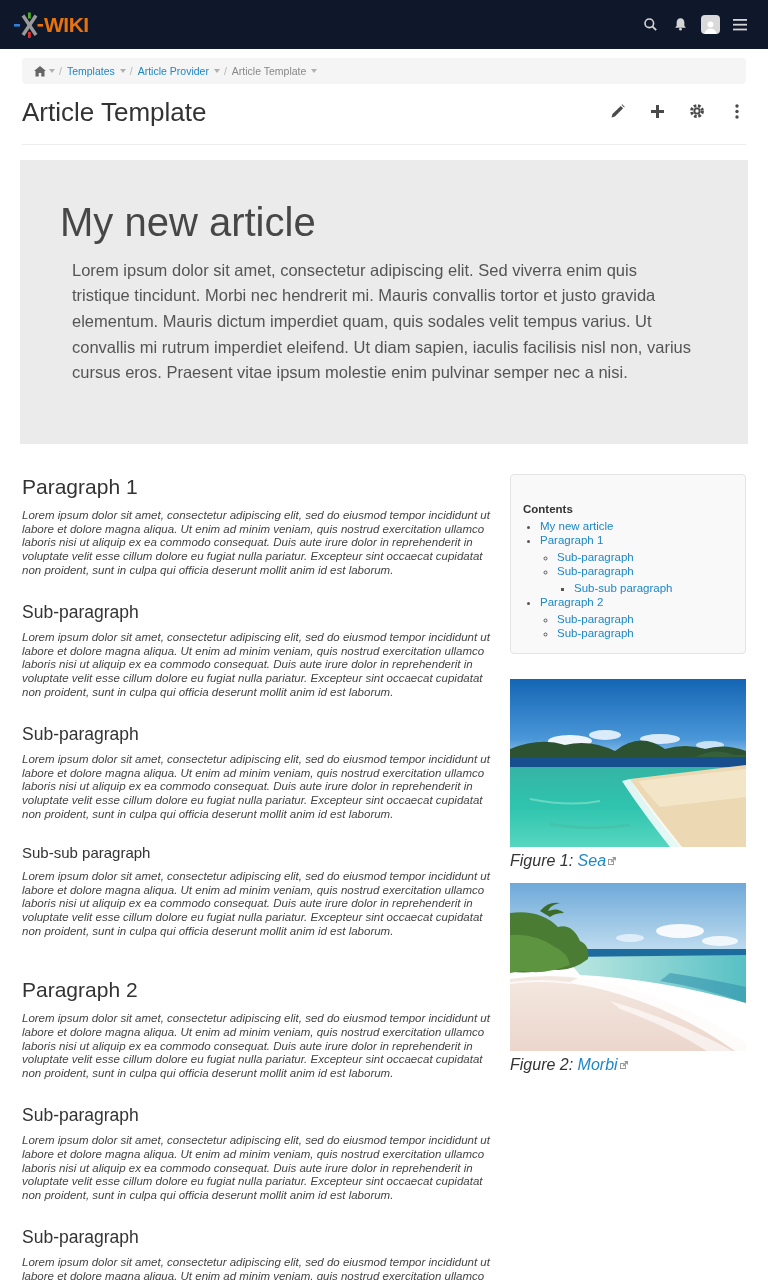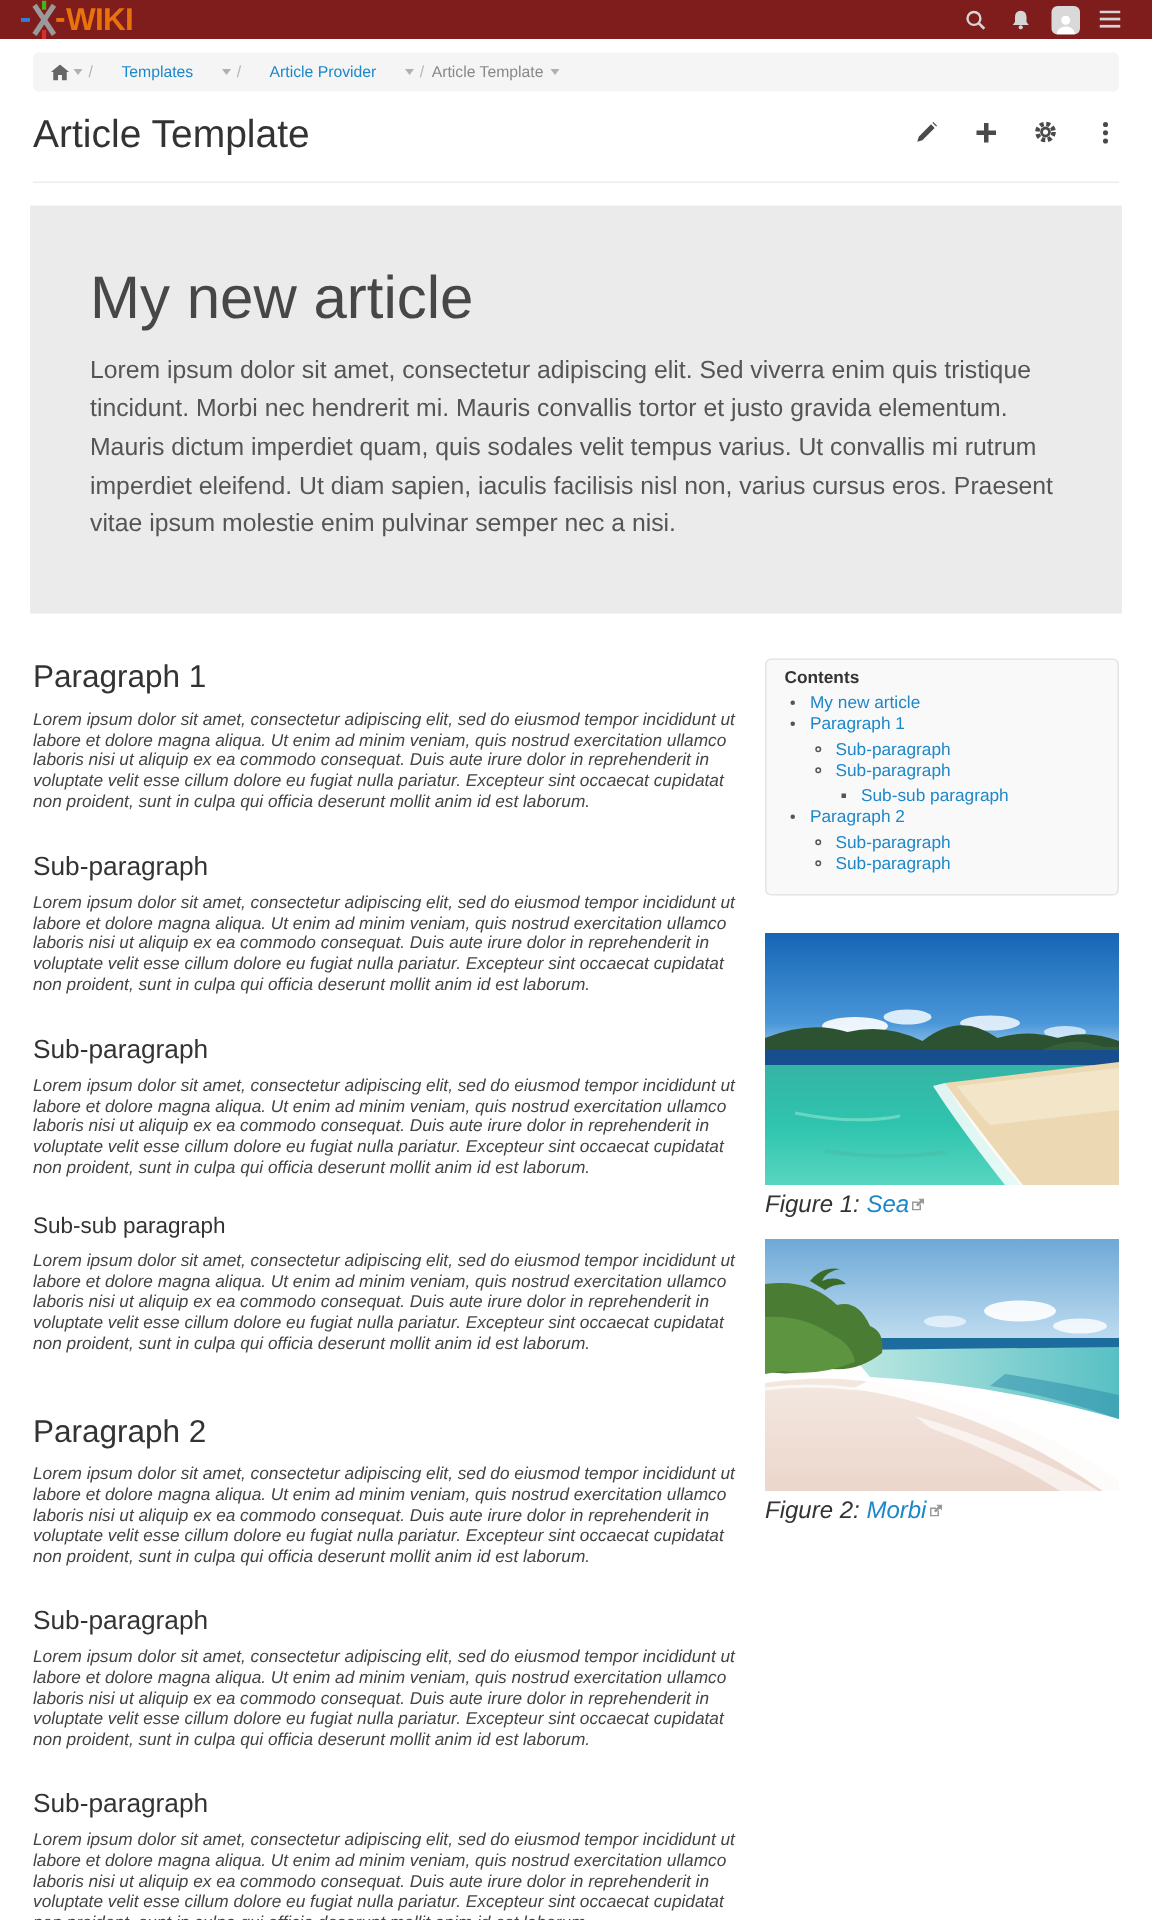--- a/index.html
+++ b/index.html
@@ -1,61 +1,61 @@
 <!DOCTYPE html>
 <html><head>
 <meta charset="utf-8">
 <style>
   * { box-sizing: border-box; }
   html,body { margin:0; padding:0; background:#fff; font-family:"Liberation Sans", sans-serif; }
   .page { width:768px; min-height:1280px; display:flex; flex-direction:column; margin:0 auto; background:#fff; }
 
   
-  .navbar { height:26px; background:#7f1d1d; display:flex; align-items:center; justify-content:space-between; padding:0 13px; flex:0 0 auto; }
+  .navbar { height:49px; background:#0f172a; display:flex; align-items:center; justify-content:space-between; padding:0 13px; flex:0 0 auto; }
   .logo { display:flex; align-items:center; gap:1px; }
   .logo-wiki { color:#e8720c; font-size:21px; font-weight:bold; letter-spacing:-0.5px; line-height:1; }
   .nav-icons { display:flex; align-items:center; gap:0; }
   .nav-icon { width:30px; height:26px; display:flex; align-items:center; justify-content:center; cursor:pointer; }
   .avatar-box { width:19px; height:19px; background:#d9d9d9; border-radius:4px; display:flex; align-items:flex-end; justify-content:center; overflow:hidden; }
 
   
   .breadcrumb { margin:9px 22px 0; background:#f5f5f5; border-radius:4px; height:26px; display:flex; align-items:center; padding:0 12px; font-size:10.5px; color:#999; }
-  .breadcrumb a { color:#1d87c8; text-decoration:none; margin:0 16px; }
+  .breadcrumb a { color:#1d87c8; text-decoration:none; margin:0 2px; }
   .breadcrumb .current { color:#888; margin:0 2px; }
   .crumb-sep { color:#b5b5b5; margin:0 3px; }
   .caret { display:inline-block; width:0; height:0; border-left:3px solid transparent; border-right:3px solid transparent; border-top:4px solid #b0b0b0; margin:0 1px 1px 3px; vertical-align:middle; }
 
   
   .doc-header { margin:14px 22px 0; position:relative; }
   .doc-title { font-size:26px; font-weight:400; color:#333; margin:0; line-height:1.15; }
   .doc-sub { font-size:10.5px; color:#999; margin-top:6px; }
   .doc-sub a { color:#1d87c8; text-decoration:none; }
   .doc-actions { position:absolute; top:4px; right:0; display:flex; align-items:center; gap:22px; }
   .action-btn { cursor:pointer; display:flex; align-items:center; justify-content:center; width:18px; height:18px; }
 
   .header-rule { border:none; border-top:1px solid #ededed; margin:16px 22px 0; }
 
   
   .hero { margin:15px 20px 0; background:#ebebeb; padding:40px 40px 46px; }
   .hero h1 { font-size:40px; font-weight:400; color:#474747; margin:0 0 14px; line-height:1.1; }
-  .hero p { font-size:16.5px; color:#555; line-height:1.55; margin:0; }
+  .hero p { font-size:16.5px; color:#555; line-height:1.55; margin:12px; }
 
   
   .main { display:flex; margin:30px 22px 0; gap:20px; align-items:flex-start; }
   .content-col { flex:1 1 auto; min-width:0; }
   .side-col { flex:0 0 236px; width:236px; }
 
   .content-col h2 { font-size:21px; font-weight:400; color:#333; margin:0 0 10px; line-height:1.2; }
   .content-col h2.spaced { margin-top:38px; }
   .content-col h3 { font-size:17.5px; font-weight:400; color:#333; margin:24px 0 8px; line-height:1.2; }
   .content-col h4 { font-size:15px; font-weight:400; color:#333; margin:22px 0 8px; line-height:1.2; }
   .content-col p { font-size:11.5px; color:#444; line-height:13.8px; margin:0;font-style:italic; }
 
   
-  .toc-panel { background:#f9f9f9; border:1px solid #e4e4e4; border-radius:4px; padding:6px 12px 12px; font-size:11.5px; margin-bottom:25px; }
+  .toc-panel { background:#f9f9f9; border:1px solid #e4e4e4; border-radius:4px; padding:28px 12px 12px; font-size:11.5px; margin-bottom:25px; }
   .toc-title { font-weight:bold; color:#333; margin-bottom:4px; }
   .toc-panel ul { margin:2px 0 0; padding-left:17px; }
   .toc-panel li { line-height:14.5px; margin:0; color:#555; }
   .toc-panel ul.lvl1 { list-style-type:disc; }
   .toc-panel ul.lvl2 { list-style-type:circle; }
   .toc-panel ul.lvl3 { list-style-type:square; }
   .toc-panel a { color:#1d87c8; text-decoration:none; }
 
   
   figure { margin:0 0 13px; }

